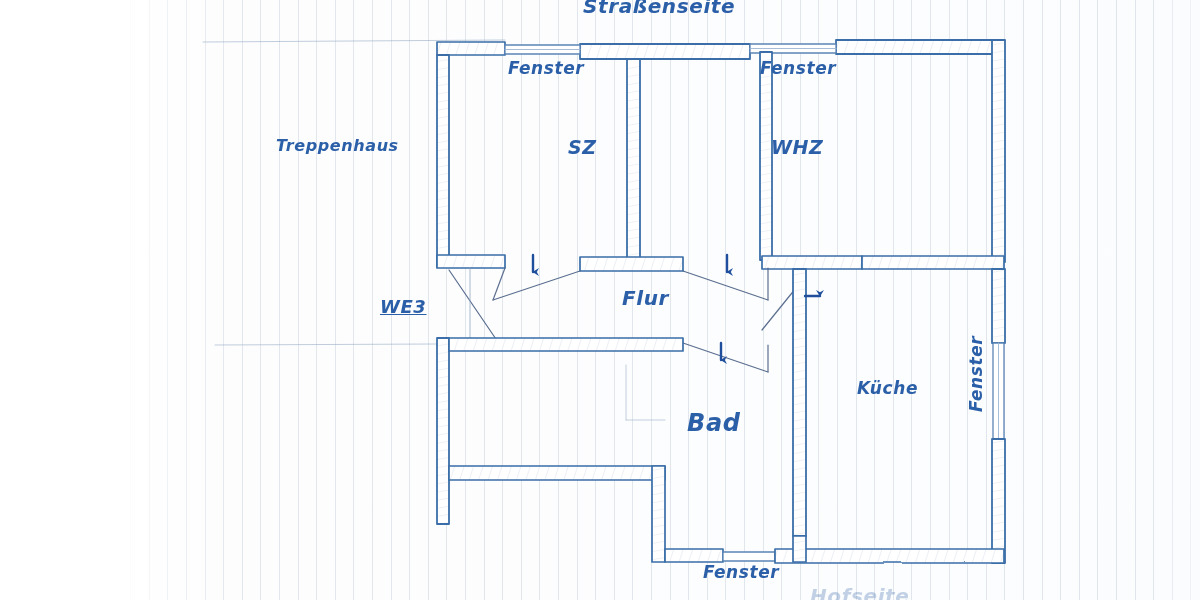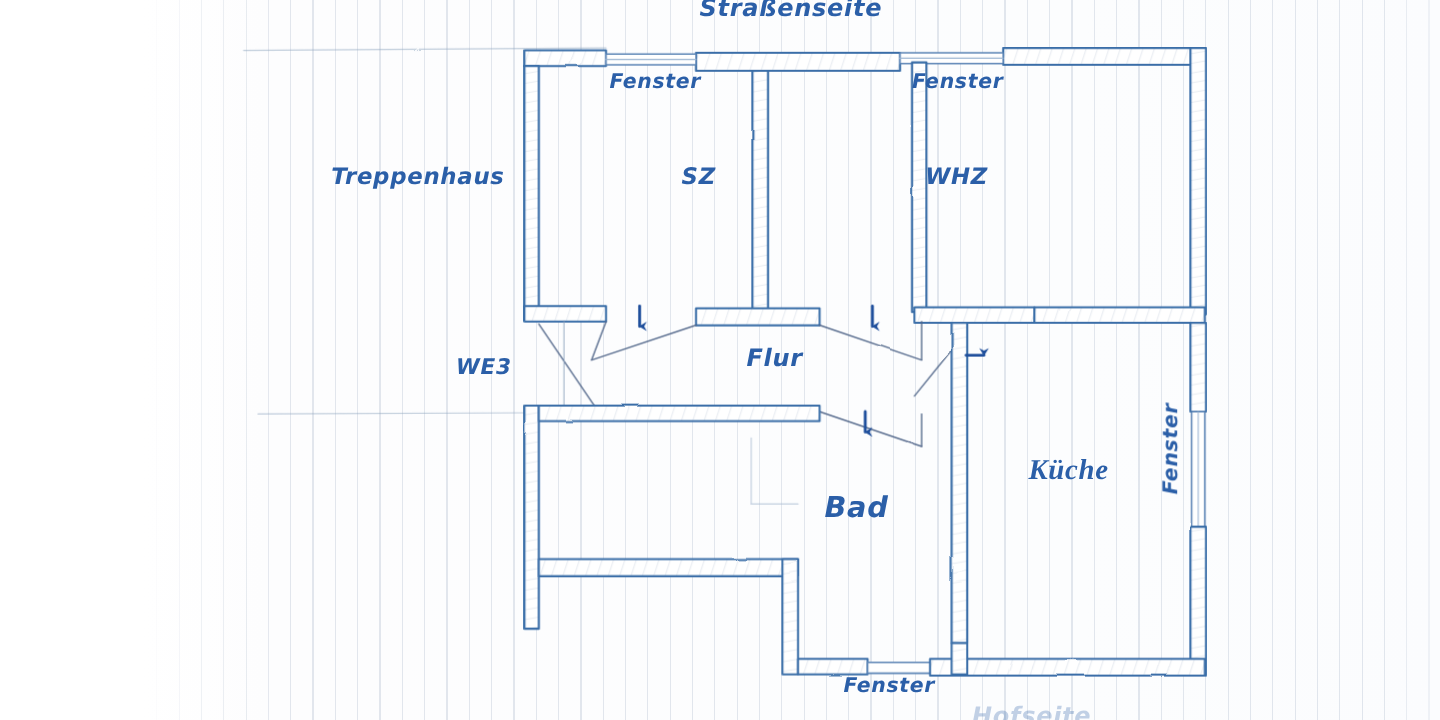--- a/index.html
+++ b/index.html
@@ -230,26 +230,26 @@
       <line x1="721" y1="343" x2="721" y2="360" marker-end="url(#arrowdown)"></line>
       <g transform="rotate(-90 813 296)">
         <line x1="813" y1="288" x2="813" y2="303" marker-end="url(#arrowdown)"></line>
       </g>
     </g>
   </svg>
 
   <div class="label" style="left:583px; top:-4px; font-size:20px;">Straßenseite</div>
   <div class="label faded" style="left:810px; top:586px; font-size:20px;">Hofseite</div>
 
-  <div class="label" style="left:276px; top:138px; font-size:19px;">Treppenhaus</div>
+  <div class="label" style="left:276px; top:138px; font-size:16px;">Treppenhaus</div>
   <div class="label" style="left:520px; top:138px; font-size:19px;margin-left:48px;">SZ</div>
   <div class="label" style="left:771px; top:138px; font-size:19px;">WHZ</div>
-  <div class="label" style="left:380px; top:298px; font-size:18px;">WE3</div>
+  <div class="label" style="left:380px; top:298px; font-size:18px;text-decoration:underline;">WE3</div>
   <div class="label" style="left:590px; top:288px; font-size:20px;margin-left:32px;">Flur</div>
   <div class="label" style="left:687px; top:411px; font-size:24px;">Bad</div>
-  <div class="label" style="left:857px; top:380px; font-size:24px;font-family:Liberation Serif, serif;">Küche</div>
+  <div class="label" style="left:857px; top:380px; font-size:17px;">Küche</div>
 
   <div class="label" style="left:508px; top:60px; font-size:17px;">Fenster</div>
   <div class="label" style="left:760px; top:60px; font-size:17px;">Fenster</div>
   <div class="label rot" style="left:968px; top:412px; font-size:17px;">Fenster</div>
   <div class="label" style="left:703px; top:564px; font-size:17px;">Fenster</div>
 
 </div>
 
 </body></html>

